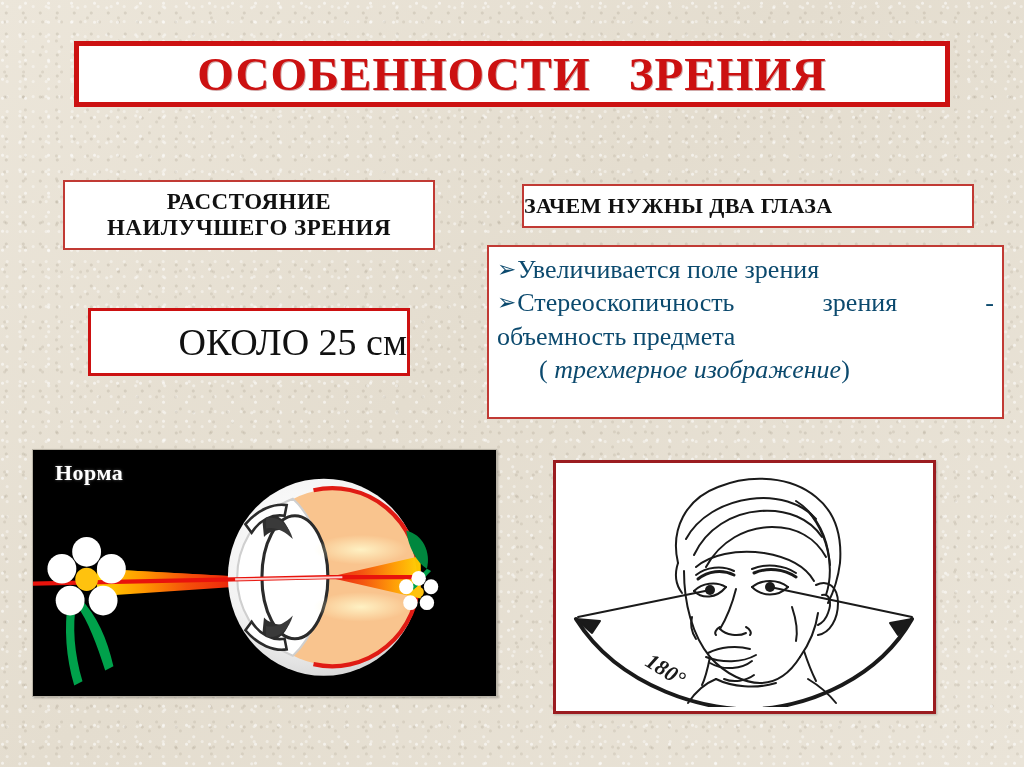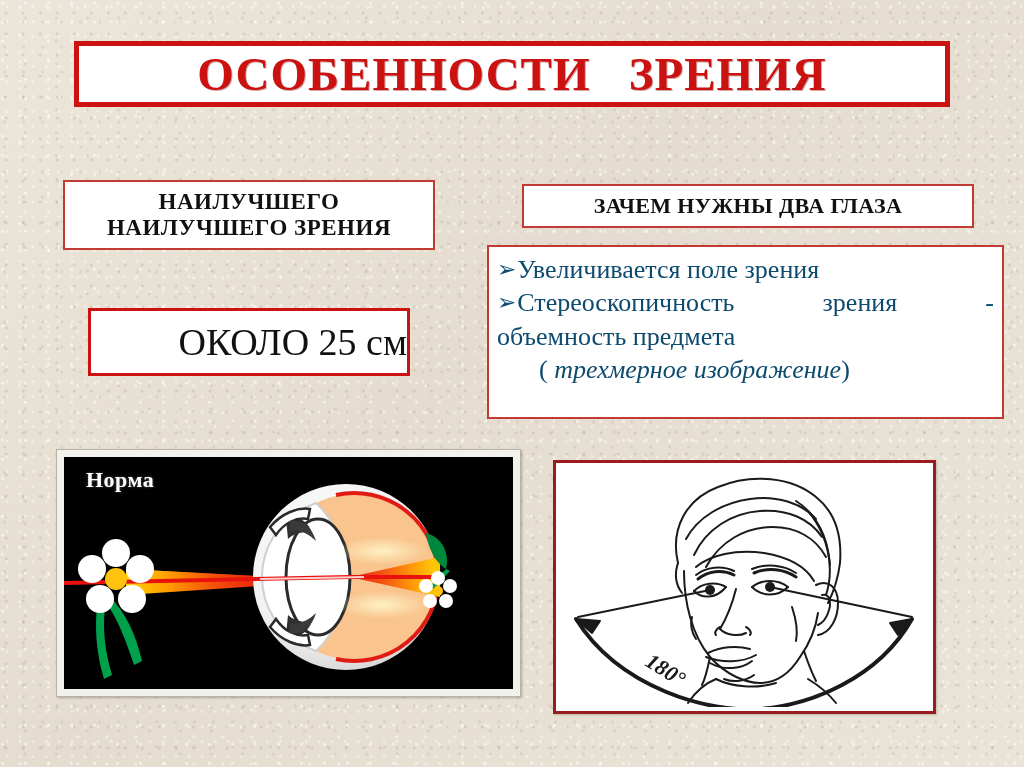--- a/index.html
+++ b/index.html
@@ -105,21 +105,20 @@
     position: absolute;
     left: 522px;
     top: 184px;
     width: 452px;
     height: 44px;
     background: #ffffff;
     border: 2px solid #c13a34;
     box-sizing: border-box;
     display: flex;
     align-items: center;
-    justify-content: center;
   }
   #right-head-text {
     color: #111111;
     font-weight: bold;
     font-size: 22px;
     letter-spacing: 0.4px;
     white-space: nowrap;
   }
 
   
@@ -165,23 +164,21 @@
   
   #eye-figure {
     position: absolute;
     left: 32px;
     top: 449px;
     width: 465px;
     height: 248px;
     background: #f3f1ec;
     border: 1px solid #b9b3a6;
     box-sizing: border-box;
-    padding: 7px;
     box-shadow: 1px 1px 2px rgba(0,0,0,0.25);
-    margin-left: 24px;
   }
   #eye-canvas-wrap {
     position: relative;
     width: 100%;
     height: 100%;
     background: #000000;
     overflow: hidden;
   }
   #eye-norma-label {
     position: absolute;
@@ -219,21 +216,21 @@
 </head>
 <body>
 
 <div id="slide">
 
   <div id="title-box">
     <div id="title-text">ОСОБЕННОСТИ   ЗРЕНИЯ</div>
   </div>
 
   <div id="left-head-box">
-    <div class="ln">НАИЛУЧШЕГО</div>
+    <div class="ln">РАССТОЯНИЕ</div>
     <div class="ln">НАИЛУЧШЕГО ЗРЕНИЯ</div>
   </div>
 
   <div id="left-value-box">
     <div id="left-value-text">ОКОЛО 25 см</div>
   </div>
 
   <div id="right-head-box">
     <div id="right-head-text">ЗАЧЕМ НУЖНЫ ДВА ГЛАЗА</div>
   </div>

